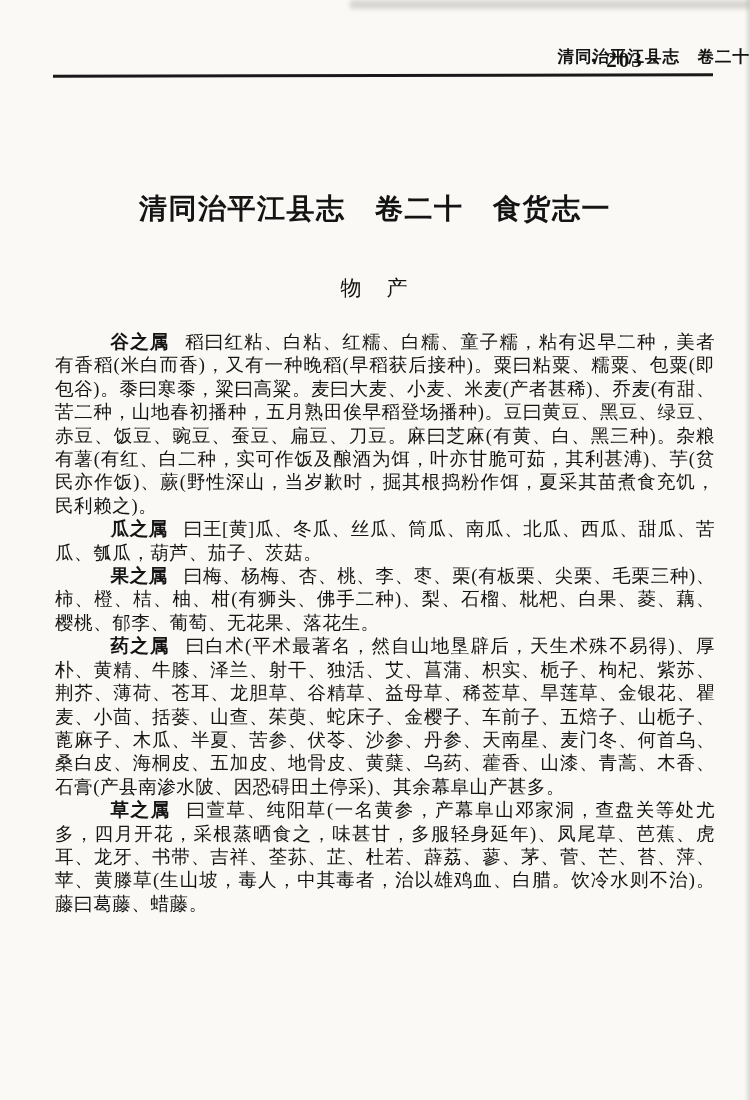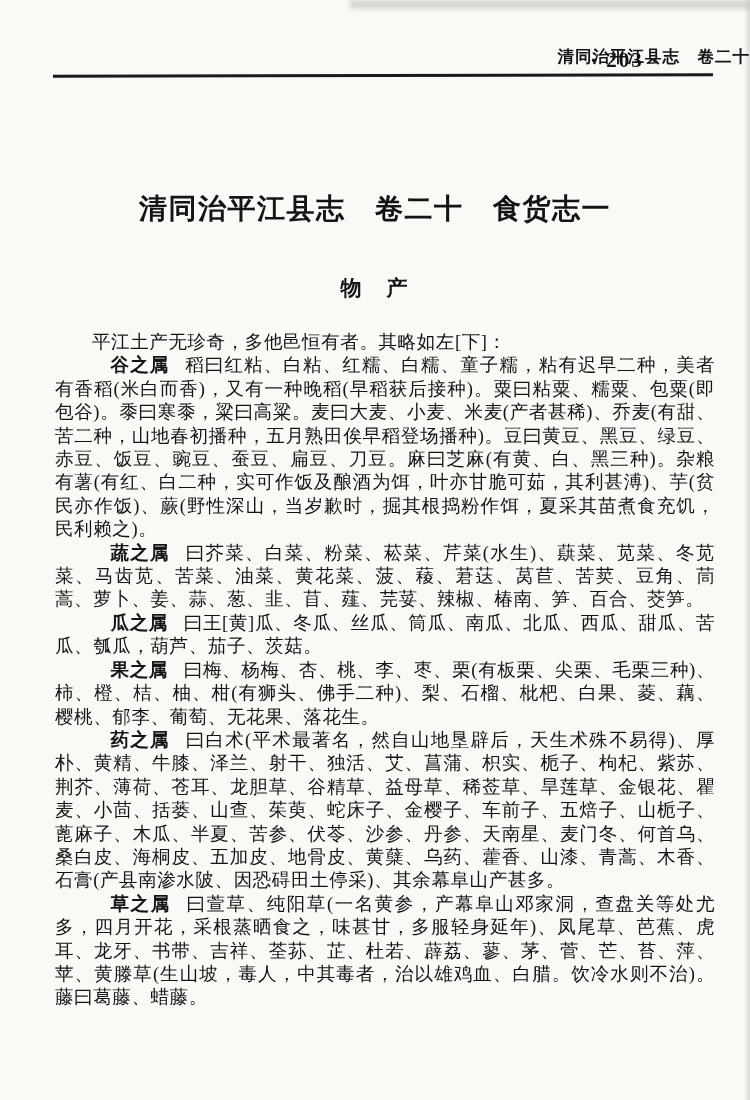--- a/index.html
+++ b/index.html
@@ -47,21 +47,21 @@
   .doc-title {
     position: absolute; top: 190px; left: 0;
     width: 100%; text-align: center;
     font-size: 28px; font-weight: bold;
     letter-spacing: 1.5px;
     white-space: nowrap;
   }
   .section-heading {
     position: absolute; top: 274px; left: 0;
     width: 100%; text-align: center;
-    font-size: 21px; font-weight: bold;
+    font-size: 21px; font-weight: normal;
     letter-spacing: 2px;
   }
   .body-text {
     position: absolute; top: 331px; left: 55px;
     width: 660px;
     font-size: 18.5px;
     line-height: 23.4px;
     letter-spacing: 0.6px;
     text-align: justify;
   }
@@ -79,22 +79,20 @@
   <div class="artifact-edge"></div>
 
   <div class="running-head">清同治平江县志　卷二十</div>
   <div class="page-number">· 203 ·</div>
   <div class="head-rule"></div>
 
   <div class="doc-title">清同治平江县志　卷二十　食货志一</div>
   <div class="section-heading">物　产</div>
 
   <div class="body-text">
-    <p><span>平江土产无珍奇，多他邑恒有者。其略如左[下]：</span></p>
     <p class="cat"><span class="para-label">谷之属</span><span>稻曰红粘、白粘、红糯、白糯、童子糯，粘有迟早二种，美者有香稻(米白而香)，又有一种晚稻(早稻获后接种)。粟曰粘粟、糯粟、包粟(即包谷)。黍曰寒黍，粱曰高粱。麦曰大麦、小麦、米麦(产者甚稀)、乔麦(有甜、苦二种，山地春初播种，五月熟田俟早稻登场播种)。豆曰黄豆、黑豆、绿豆、赤豆、饭豆、豌豆、蚕豆、扁豆、刀豆。麻曰芝麻(有黄、白、黑三种)。杂粮有薯(有红、白二种，实可作饭及酿酒为饵，叶亦甘脆可茹，其利甚溥)、芋(贫民亦作饭)、蕨(野性深山，当岁歉时，掘其根捣粉作饵，夏采其苗煮食充饥，民利赖之)。</span></p>
-    <p class="cat"><span class="para-label">蔬之属</span><span>曰芥菜、白菜、粉菜、菘菜、芹菜(水生)、蕻菜、苋菜、冬苋菜、马齿苋、苦菜、油菜、黄花菜、菠、薐、莙荙、莴苣、苦荬、豆角、茼蒿、萝卜、姜、蒜、葱、韭、苜、薤、芫荽、辣椒、椿南、笋、百合、茭笋。</span></p>
     <p class="cat"><span class="para-label">瓜之属</span><span>曰王[黄]瓜、冬瓜、丝瓜、筒瓜、南瓜、北瓜、西瓜、甜瓜、苦瓜、瓠瓜，葫芦、茄子、茨菇。</span></p>
     <p class="cat"><span class="para-label">果之属</span><span>曰梅、杨梅、杏、桃、李、枣、栗(有板栗、尖栗、毛栗三种)、柿、橙、桔、柚、柑(有狮头、佛手二种)、梨、石榴、枇杷、白果、菱、藕、樱桃、郁李、葡萄、无花果、落花生。</span></p>
     <p class="cat"><span class="para-label">药之属</span><span>曰白术(平术最著名，然自山地垦辟后，天生术殊不易得)、厚朴、黄精、牛膝、泽兰、射干、独活、艾、菖蒲、枳实、栀子、枸杞、紫苏、荆芥、薄荷、苍耳、龙胆草、谷精草、益母草、稀莶草、旱莲草、金银花、瞿麦、小茴、括蒌、山查、茱萸、蛇床子、金樱子、车前子、五焙子、山栀子、蓖麻子、木瓜、半夏、苦参、伏苓、沙参、丹参、天南星、麦门冬、何首乌、桑白皮、海桐皮、五加皮、地骨皮、黄蘖、乌药、藿香、山漆、青蒿、木香、石膏(产县南渗水陂、因恐碍田土停采)、其余幕阜山产甚多。</span></p>
     <p class="cat"><span class="para-label">草之属</span><span>曰萱草、纯阳草(一名黄参，产幕阜山邓家洞，查盘关等处尤多，四月开花，采根蒸晒食之，味甚甘，多服轻身延年)、凤尾草、芭蕉、虎耳、龙牙、书带、吉祥、荃荪、芷、杜若、薜荔、蓼、茅、菅、芒、苔、萍、苹、黄滕草(生山坡，毒人，中其毒者，治以雄鸡血、白腊。饮冷水则不治)。藤曰葛藤、蜡藤。</span></p>
   </div>
 
 </div>
 
 </body></html>

